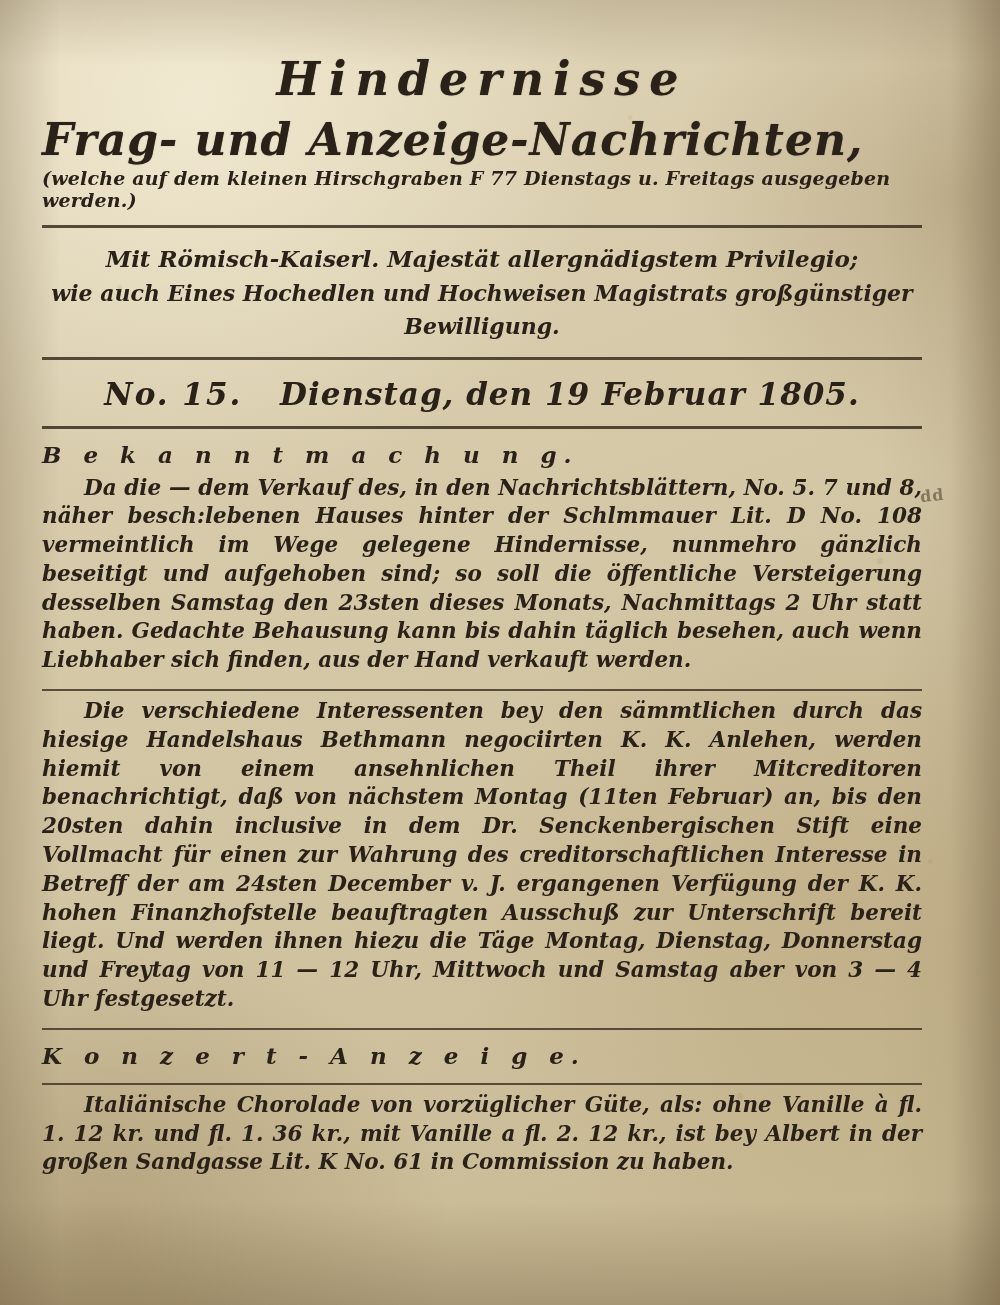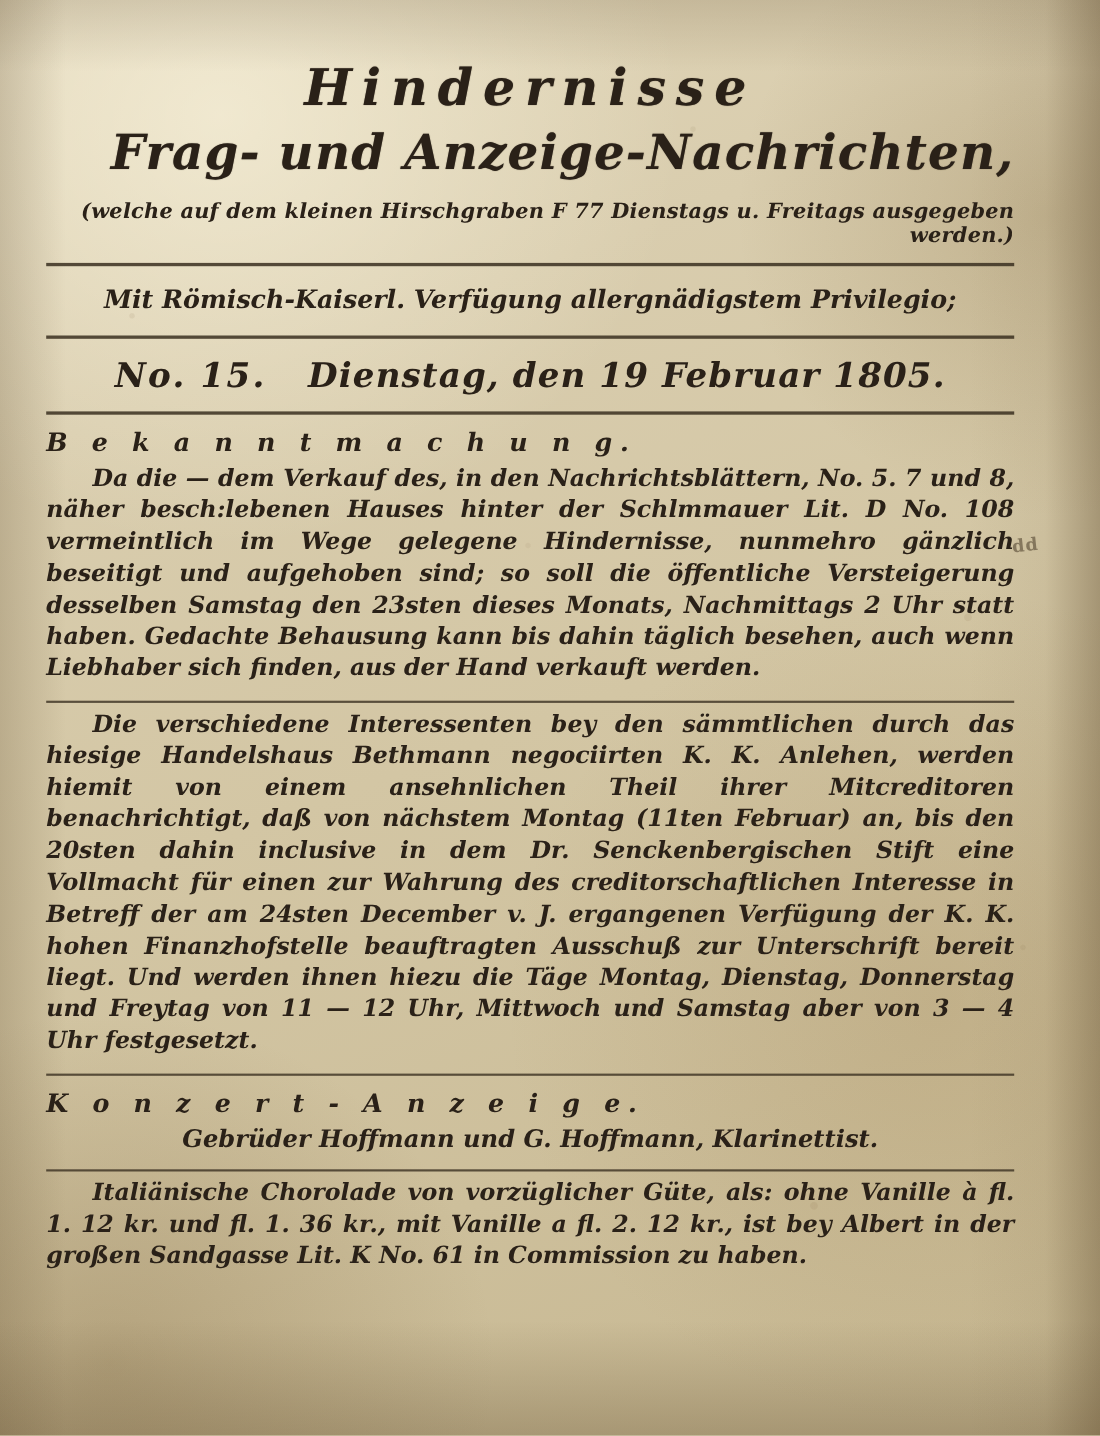--- a/index.html
+++ b/index.html
@@ -72,31 +72,31 @@
   }
 
   .masthead-line1 {
     text-align: center;
     font-size: 46px;
     letter-spacing: 9px;
     margin-top: 52px;
     text-shadow: 0 0 1px rgba(40,30,18,0.55);
   }
   .masthead-line2 {
-    text-align: right;
+    text-align: left;
     font-size: 44px;
     letter-spacing: 1px;
     margin-top: 8px;
     white-space: nowrap;
     text-shadow: 0 0 1px rgba(40,30,18,0.55);
   }
   .masthead-sub {
-    text-align: right;
+    text-align: left;
     font-size: 19px;
-    margin-top: 16px;
+    margin-top: 2px;
     letter-spacing: 0.2px;
   }
 
   .rule {
     height: 0;
     border: 0;
     border-top: 3px solid #3a2f20;
     margin: 14px 0 0 0;
     opacity: 0.85;
   }
@@ -171,21 +171,22 @@
 
   <div class="content">
 
     <div class="fraktur masthead-line1">Hindernisse</div>
     <div class="fraktur masthead-line2">Frag- und Anzeige-Nachrichten,</div>
     <div class="fraktur masthead-sub">(welche auf dem kleinen Hirschgraben F 77 Dienstags u. Freitags ausgegeben werden.)</div>
 
     <hr class="rule">
 
     <div class="privilege fraktur">
-      <div>Mit Römisch-Kaiserl. Verfügung allergnädigstem Privilegio;</div>
+      <div>Mit Römisch-Kaiserl. Majestät allergnädigstem Privilegio;</div>
+      <div class="l2">wie auch Eines Hochedlen und Hochweisen Magistrats großgünstiger Bewilligung.</div>
     </div>
 
     <hr class="rule">
 
     <div class="issue-line fraktur">
       <span class="no">No. 15.</span>
       <span class="date">Dienstag, den 19 Februar 1805.</span>
     </div>
 
     <hr class="rule">
@@ -198,21 +199,20 @@
     <hr class="rule thin">
 
     <div class="block">
       <div class="para"><span class="ind"></span><span>Die verschiedene Interessenten bey den sämmtlichen durch das hiesige Handelshaus Bethmann negociirten K. K. Anlehen, werden hiemit von einem ansehnlichen Theil ihrer Mitcreditoren benachrichtigt, daß von nächstem Montag (11ten Februar) an, bis den 20sten dahin inclusive in dem Dr. Senckenbergischen Stift eine Vollmacht für einen zur Wahrung des creditorschaftlichen Interesse in Betreff der am 24sten December v. J. ergangenen Verfügung der K. K. hohen Finanzhofstelle beauftragten Ausschuß zur Unterschrift bereit liegt. Und werden ihnen hiezu die Täge Montag, Dienstag, Donnerstag und Freytag von 11 — 12 Uhr, Mittwoch und Samstag aber von 3 — 4 Uhr festgesetzt.</span></div>
     </div>
 
     <hr class="rule thin">
 
     <div class="block">
       <div class="section-head fraktur">K o n z e r t - A n z e i g e.</div>
-      <div class="signature fraktur">Gebrüder Hoffmann und G. Hoffmann, Klarinettist.</div>
     </div>
 
     <hr class="rule thin">
 
     <div class="block">
       <div class="para"><span class="ind"></span><span>Italiänische Chorolade von vorzüglicher Güte, als: ohne Vanille à fl. 1. 12 kr. und fl. 1. 36 kr., mit Vanille a fl. 2. 12 kr., ist bey Albert in der großen Sandgasse Lit. K No. 61 in Commission zu haben.</span></div>
     </div>
 
   </div>
 

